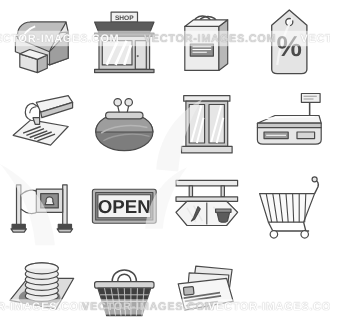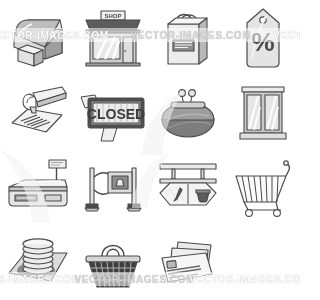--- a/index.html
+++ b/index.html
@@ -154,35 +154,20 @@
           </g>
           <path d="M24 9 C 20 9, 17 12, 17 17 C 17 22, 21 25, 26 25 L30 22 L30 13 Z" fill="#ffffff"></path>
           <path d="M27 8 L56 2 L60 8 L31 17 Z" fill="#f2f2f2"></path>
           <path d="M31 17 L60 8 L60 13 L32 22 Z" fill="#c6c6c6"></path>
           <path d="M21 18 C 21 14, 24 12, 27 12" fill="none" stroke="#4a4a4a" stroke-width="1"></path>
           <path d="M24 22 L30 22 L30 28 L26 28 Z" fill="#d7d7d7"></path>
         </g>
       </svg>
     </div>
 
-    <div class="cell">
-      <svg width="68" height="60" viewBox="0 0 68 60">
-        <g stroke="#4a4a4a" stroke-width="1" stroke-linejoin="round">
-          <path d="M2 14 L16 12 L20 22 L6 25 Z" fill="#f0f0f0"></path>
-          <path d="M26 40 L40 38 L34 58 L22 58 Z" fill="#efefef"></path>
-          <rect x="9" y="15" width="56" height="30" rx="2" fill="#4f4f4f"></rect>
-          <rect x="12" y="18" width="50" height="24" fill="#9a9a9a"></rect>
-          <rect x="14" y="20" width="46" height="20" fill="#ededed"></rect>
-          <g stroke="#b5b5b5" stroke-width="0.8">
-            <path d="M18 20 v20 M24 20 v20 M30 20 v20 M36 20 v20 M42 20 v20 M48 20 v20 M54 20 v20"></path>
-          </g>
-          <text x="37" y="36" font-family="'Liberation Sans',sans-serif" font-size="14" font-weight="bold" text-anchor="middle" fill="#3c3c3c" stroke="none">CLOSED</text>
-        </g>
-      </svg>
-    </div>
 
     <div class="cell">
       <svg width="58" height="54" viewBox="0 0 58 54">
         <g stroke="#4a4a4a" stroke-width="1.1" stroke-linejoin="round">
           <circle cx="23" cy="7" r="3.4" fill="#e6e6e6"></circle>
           <circle cx="33" cy="7" r="3.4" fill="#e6e6e6"></circle>
           <path d="M23 10 L25 19 M33 10 L31 19" fill="none"></path>
           <ellipse cx="29" cy="34" rx="26" ry="17" fill="#7d7d7d"></ellipse>
           <path d="M3 34 C 3 24, 14 17, 29 17 C 44 17, 55 24, 55 34 Z" fill="#9d9d9d"></path>
           <rect x="12" y="16" width="34" height="6" rx="3" fill="#d2d2d2"></rect>
@@ -234,20 +219,30 @@
           <rect x="46" y="44" width="12" height="4" fill="#4a4a4a"></rect>
           <path d="M12 17 C 18 12, 24 12, 28 15" fill="none" stroke-width="1.3"></path>
           <path d="M12 30 C 18 35, 24 35, 28 32" fill="none" stroke-width="1.3"></path>
           <path d="M26 12 L50 12 L50 33 L26 33 Z" fill="#dcdcdc"></path>
           <path d="M30 16 L46 16 L46 29 L30 29 Z" fill="#8e8e8e"></path>
           <path d="M38 19 C 35.5 19, 34.5 21, 35 23 L34 26 L42 26 L41 23 C 41.5 21, 40.5 19, 38 19 Z" fill="#ececec"></path>
         </g>
       </svg>
     </div>
 
+    <div class="cell">
+      <svg width="62" height="38" viewBox="0 0 62 38">
+        <g stroke="#4a4a4a" stroke-width="1" stroke-linejoin="round">
+          <rect x="2" y="3" width="58" height="31" rx="2" fill="#b7b7b7"></rect>
+          <rect x="5" y="6" width="52" height="25" fill="#8f8f8f"></rect>
+          <rect x="7" y="8" width="48" height="21" fill="#f2f2f2"></rect>
+          <text x="31" y="25" font-family="'Liberation Sans',sans-serif" font-size="17" font-weight="bold" text-anchor="middle" fill="#2e2e2e" stroke="none">OPEN</text>
+        </g>
+      </svg>
+    </div>
 
     <div class="cell">
       <svg width="64" height="52" viewBox="0 0 64 52">
         <g stroke="#4a4a4a" stroke-width="1.1" stroke-linejoin="round">
           <rect x="4" y="2" width="56" height="5" fill="#ececec"></rect>
           <rect x="16" y="7" width="3" height="10" fill="#d6d6d6"></rect>
           <rect x="45" y="7" width="3" height="10" fill="#d6d6d6"></rect>
           <path d="M4 17 L60 17 L60 21 L4 21 Z" fill="#e0e0e0"></path>
           <path d="M14 21 L50 21 L60 31 L50 43 L14 43 L4 31 Z" fill="#f4f4f4"></path>
           <path d="M32 22 L32 42" stroke-width="1"></path>

